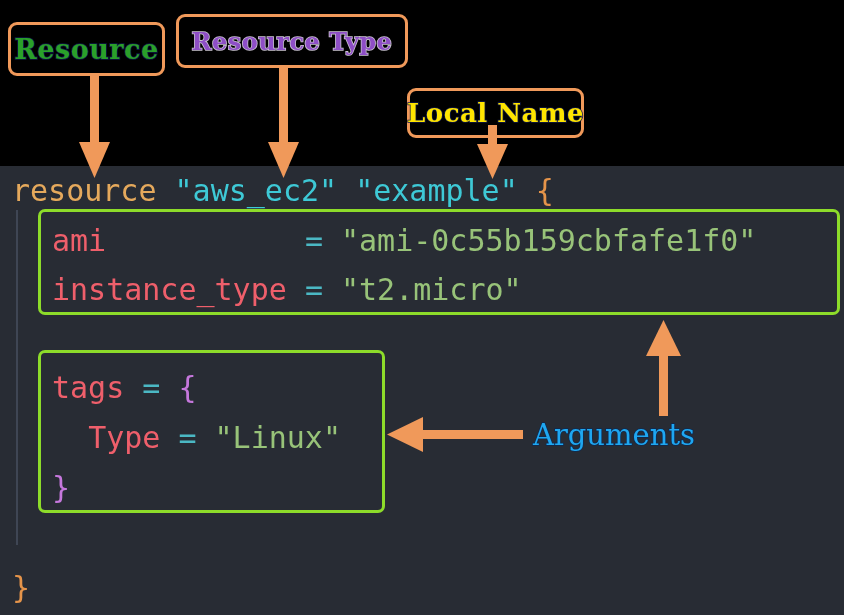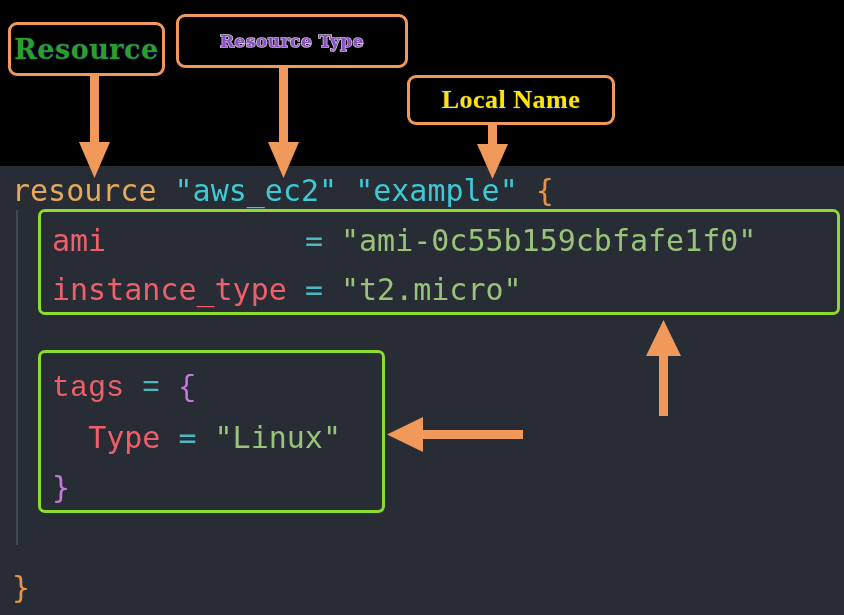--- a/index.html
+++ b/index.html
@@ -41,27 +41,27 @@
     letter-spacing:0.5px;
     white-space:nowrap;
     box-sizing:border-box;
   }
   #chip-resource{left:8px;top:22px;width:157px;height:54px;font-size:27px;}
   #chip-resource .chip-txt{
     color:#2aa02a;
     -webkit-text-stroke:1.6px #101a4a;
     paint-order:stroke fill;
   }
-  #chip-restype{left:176px;top:14px;width:232px;height:54px;font-size:17px;}
+  #chip-restype{left:176px;top:14px;width:232px;height:54px;font-size:24px;}
   #chip-restype .chip-txt{
     color:#8e4ec6;
     -webkit-text-stroke:1.6px #c9c4cf;
     paint-order:stroke fill;
   }
-  #chip-localname{left:407px;top:75px;width:208px;height:50px;font-size:26px;font-family:Liberation Serif, serif;}
+  #chip-localname{left:407px;top:88px;width:177px;height:50px;font-size:26px;}
   #chip-localname .chip-txt{
     color:#ffe500;
     -webkit-text-stroke:1.6px #101a4a;
     paint-order:stroke fill;
   }
 
   
   #arrow-layer{
     position:absolute;left:0;top:0;width:844px;height:615px;
     pointer-events:none;
@@ -94,21 +94,21 @@
     position:absolute;
     font-family:"DejaVu Sans Mono", monospace;
     font-size:30px;
     line-height:30px;
     white-space:pre;
     letter-spacing:0px;
   }
   #line-header{left:12px;top:176px;}
   #line-ami{left:52px;top:226px;}
   #line-itype{left:52px;top:275px;}
-  #line-tagsopen{left:52px;top:373px;font-family:Liberation Mono, monospace;}
+  #line-tagsopen{left:52px;top:373px;}
   #line-tagsname{left:52px;top:423px;}
   #line-tagsclose{left:52px;top:473px;}
   #line-close{left:12px;top:573px;}
 
   .tok-kw{color:#e5a95c;}
   .tok-str-hdr{color:#3ec9d6;}
   .tok-brace-orange{color:#e5944a;}
   .tok-attr{color:#ef5f6b;margin-top:16px;}
   .tok-eq{color:#4bb8c4;}
   .tok-str{color:#98c379;}
@@ -145,20 +145,23 @@
   <div class="chip" id="chip-resource">
     <span class="chip-txt">Resource</span>
   </div>
   <div class="chip" id="chip-restype">
     <span class="chip-txt">Resource Type</span>
   </div>
   <div class="chip" id="chip-localname">
     <span class="chip-txt">Local Name</span>
   </div>
 
+  <div id="label-arguments">
+    <span>Arguments</span>
+  </div>
 
   <svg id="arrow-layer" viewBox="0 0 844 615" width="844" height="615">
 
     <g>
       <rect x="90" y="76" width="9" height="84" fill="#f0995a"></rect>
       <polygon points="94.5,178 79,142 110,142" fill="#f0995a"></polygon>
     </g>
 
     <g>
       <rect x="279" y="68" width="9" height="92" fill="#f0995a"></rect>

